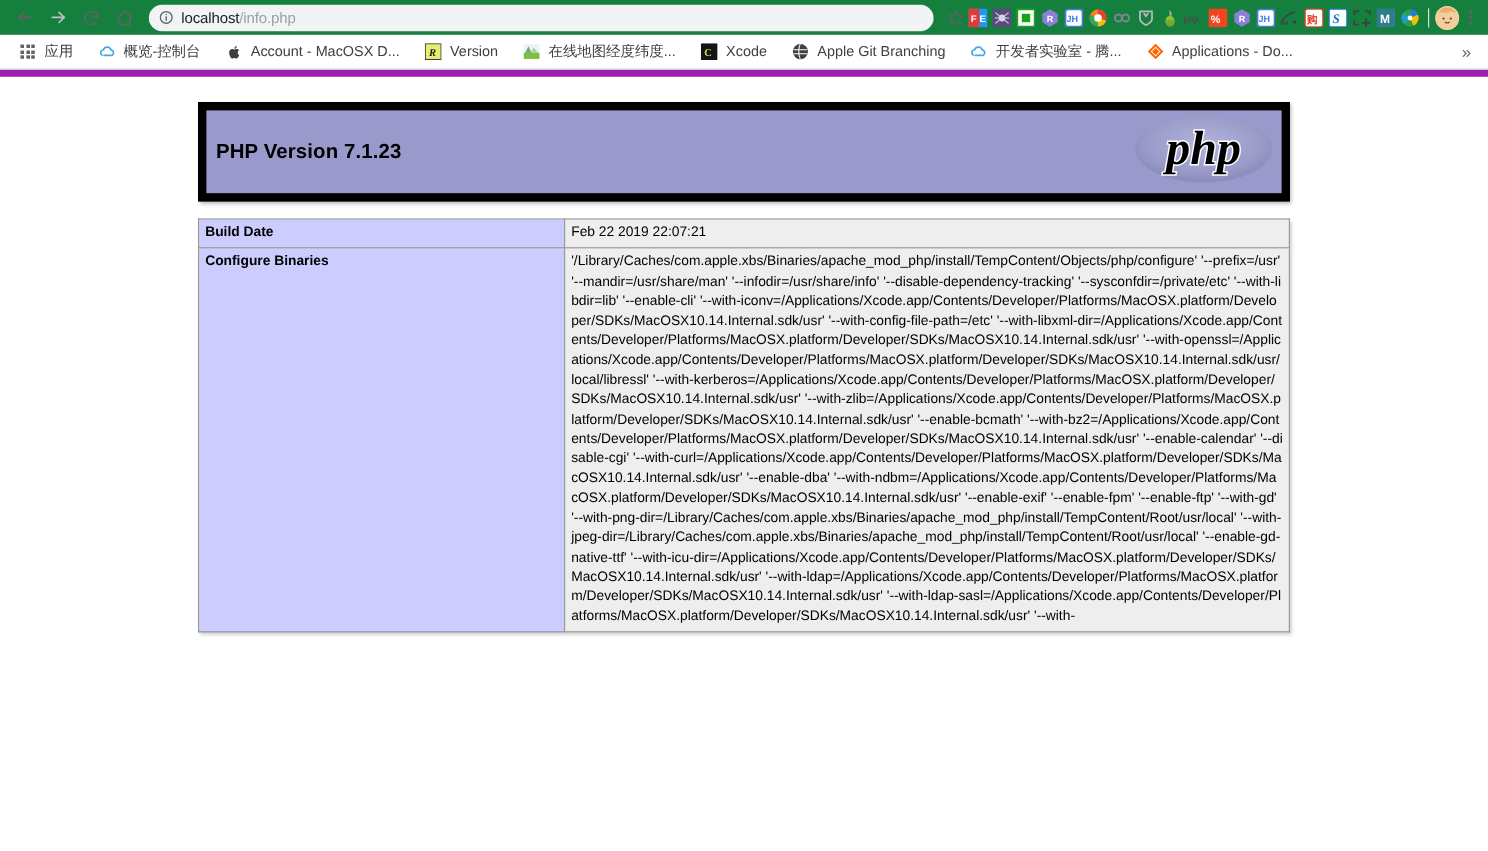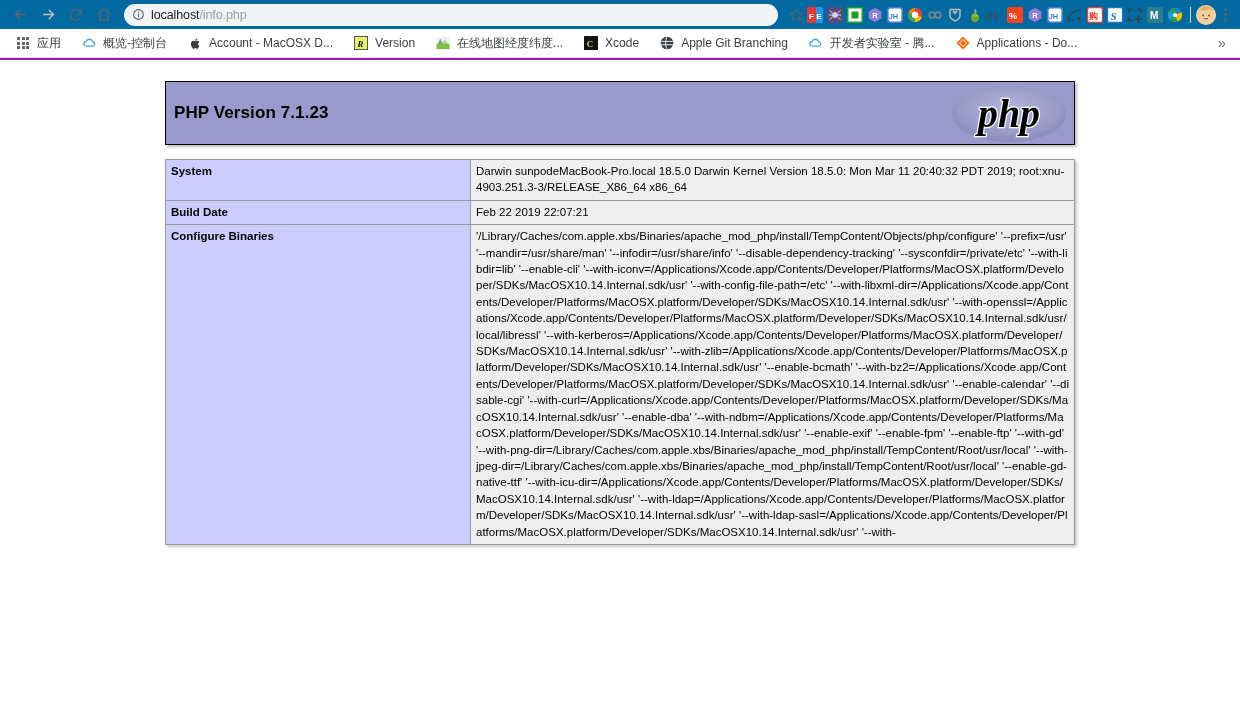--- a/index.html
+++ b/index.html
@@ -6,22 +6,22 @@
   html, body {
     width: 1240px; height: 709px;
     font-family: "Liberation Sans", sans-serif;
     background: #ffffff;
     overflow: hidden;
   }
 
   
   #browser-chrome {
     width: 1240px;
-    background: #0369a1;
-    border-bottom: 2px solid #a21caf;
+    background: #15803d;
+    border-bottom: 6px solid #a21caf;
   }
   #toolbar {
     height: 29px;
     display: flex;
     align-items: center;
     padding: 0 6px;
     gap: 0px;
   }
   .nav-btn {
     width: 28px; height: 28px;
@@ -145,23 +145,23 @@
   }
   #content {
     width: 910px;
     margin: 21px auto 0 auto;
     padding-left: 0;
   }
 
   
   #php-banner {
     width: 100%;
-    height: 64px;
+    height: 83px;
     background: #9999cc;
-    border: 1px solid #000000;
+    border: 7px solid #000000;
     box-shadow: 2px 2px 3px rgba(0,0,0,0.25);
     display: flex;
     align-items: center;
     justify-content: space-between;
     padding: 0 10px 0 8px;
     position: relative;
   }
   #php-version {
     font-size: 17px;
     font-weight: bold;
@@ -549,24 +549,20 @@
           </defs>
           <ellipse cx="59" cy="31" rx="57" ry="28" fill="url(#pg)"></ellipse>
           <text x="59" y="44" text-anchor="middle" font-family="Liberation Serif, serif" font-size="40" font-style="italic" font-weight="bold" fill="#000000" stroke="#ffffff" stroke-width="2.4" paint-order="stroke">php</text>
         </svg>
       </div>
     </div>
 
     <table id="info-table">
       <tbody>
         <tr>
-          <td class="k">System</td>
-          <td class="v">Darwin sunpodeMacBook-Pro.local 18.5.0 Darwin Kernel Version 18.5.0: Mon Mar 11 20:40:32 PDT 2019; root:xnu-4903.251.3-3/RELEASE_X86_64 x86_64</td>
-        </tr>
-        <tr>
           <td class="k">Build Date</td>
           <td class="v">Feb 22 2019 22:07:21</td>
         </tr>
         <tr>
           <td class="k">Configure Binaries</td>
           <td class="v">'/Library/Caches/com.apple.xbs/Binaries/apache_mod_php/install/TempContent/Objects/php/configure' '--prefix=/usr' '--mandir=/usr/share/man' '--infodir=/usr/share/info' '--disable-dependency-tracking' '--sysconfdir=/private/etc' '--with-libdir=lib' '--enable-cli' '--with-iconv=/Applications/Xcode.app/Contents/Developer/Platforms/MacOSX.platform/Developer/SDKs/MacOSX10.14.Internal.sdk/usr' '--with-config-file-path=/etc' '--with-libxml-dir=/Applications/Xcode.app/Contents/Developer/Platforms/MacOSX.platform/Developer/SDKs/MacOSX10.14.Internal.sdk/usr' '--with-openssl=/Applications/Xcode.app/Contents/Developer/Platforms/MacOSX.platform/Developer/SDKs/MacOSX10.14.Internal.sdk/usr/local/libressl' '--with-kerberos=/Applications/Xcode.app/Contents/Developer/Platforms/MacOSX.platform/Developer/SDKs/MacOSX10.14.Internal.sdk/usr' '--with-zlib=/Applications/Xcode.app/Contents/Developer/Platforms/MacOSX.platform/Developer/SDKs/MacOSX10.14.Internal.sdk/usr' '--enable-bcmath' '--with-bz2=/Applications/Xcode.app/Contents/Developer/Platforms/MacOSX.platform/Developer/SDKs/MacOSX10.14.Internal.sdk/usr' '--enable-calendar' '--disable-cgi' '--with-curl=/Applications/Xcode.app/Contents/Developer/Platforms/MacOSX.platform/Developer/SDKs/MacOSX10.14.Internal.sdk/usr' '--enable-dba' '--with-ndbm=/Applications/Xcode.app/Contents/Developer/Platforms/MacOSX.platform/Developer/SDKs/MacOSX10.14.Internal.sdk/usr' '--enable-exif' '--enable-fpm' '--enable-ftp' '--with-gd' '--with-png-dir=/Library/Caches/com.apple.xbs/Binaries/apache_mod_php/install/TempContent/Root/usr/local' '--with-jpeg-dir=/Library/Caches/com.apple.xbs/Binaries/apache_mod_php/install/TempContent/Root/usr/local' '--enable-gd-native-ttf' '--with-icu-dir=/Applications/Xcode.app/Contents/Developer/Platforms/MacOSX.platform/Developer/SDKs/MacOSX10.14.Internal.sdk/usr' '--with-ldap=/Applications/Xcode.app/Contents/Developer/Platforms/MacOSX.platform/Developer/SDKs/MacOSX10.14.Internal.sdk/usr' '--with-ldap-sasl=/Applications/Xcode.app/Contents/Developer/Platforms/MacOSX.platform/Developer/SDKs/MacOSX10.14.Internal.sdk/usr' '--with-</td>
         </tr>
       </tbody>
     </table>
 

